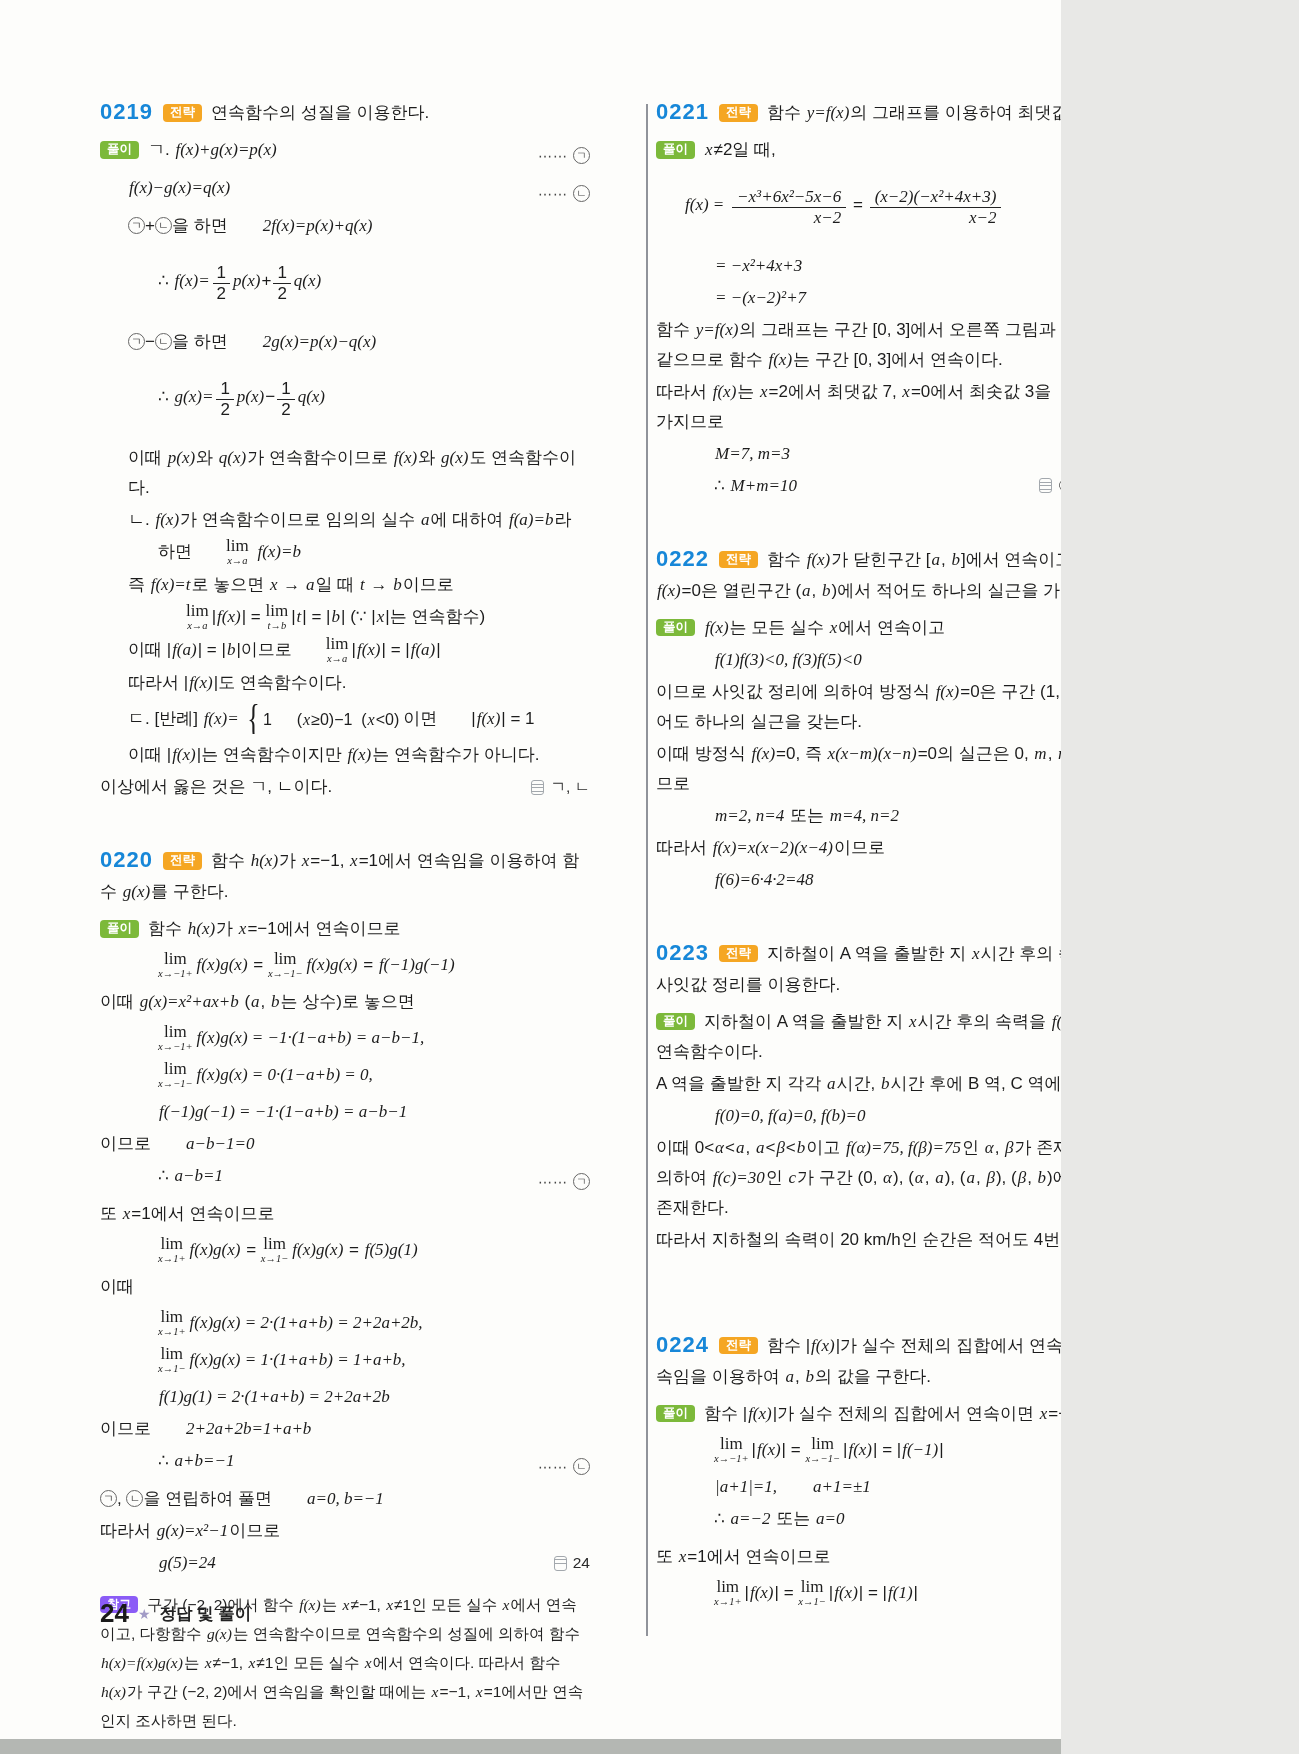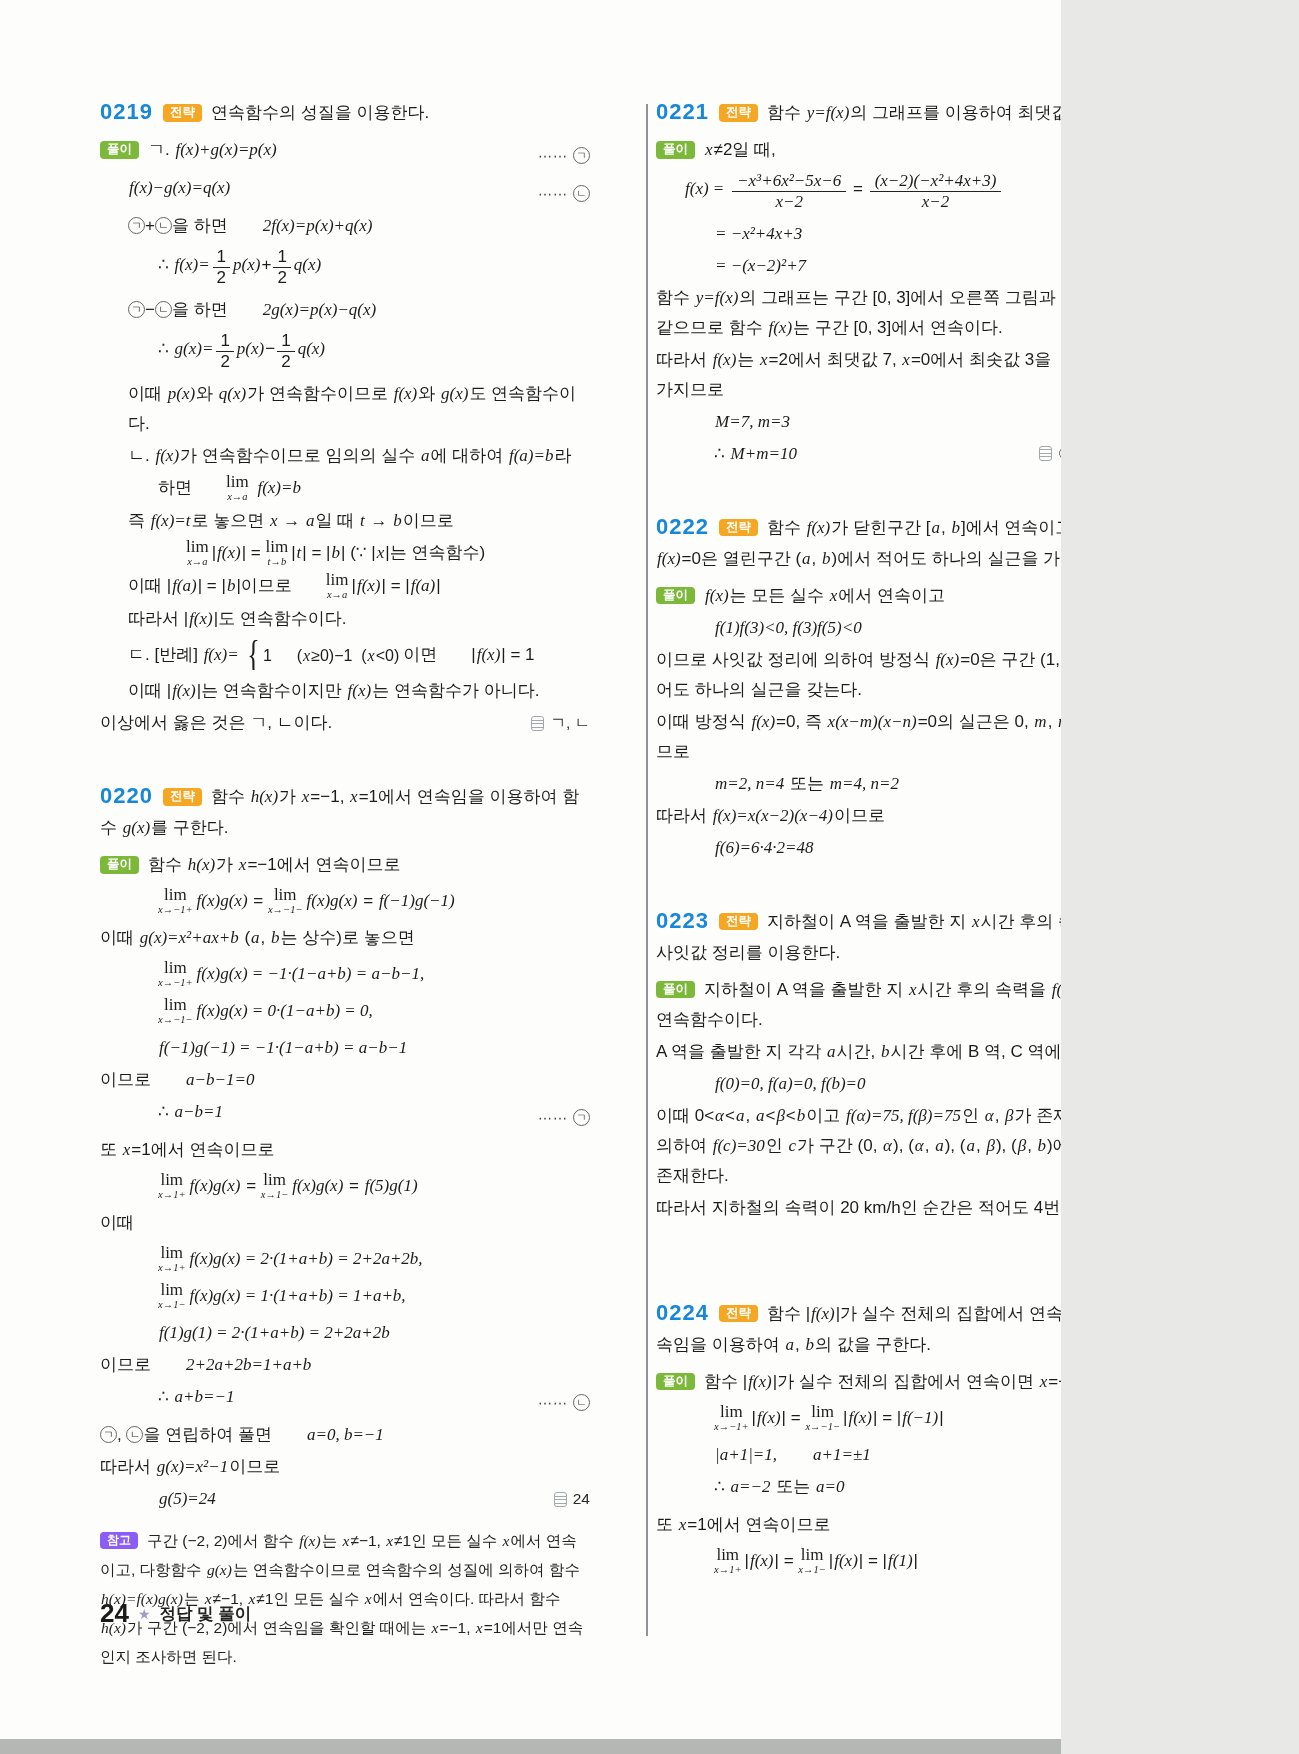--- a/index.html
+++ b/index.html
@@ -21,21 +21,21 @@
   .bdg-note{background:#8b5cf6;}
   .stxt{font-size:17px;}
   .ln{line-height:30px;margin:2px 0;font-size:17px;overflow:hidden;}
   .ln.dsp{margin:6px 0;}
   .i0{padding-left:0;}.i1{padding-left:28px;}.i2{padding-left:58px;}.i3{padding-left:86px;}
   .ln.hasb{padding-left:0;}
   w{font-family:"Liberation Serif",serif;font-style:italic;padding:0 1px;}
   .lm{display:inline-block;text-align:center;vertical-align:-7px;line-height:15px;
       font-family:"Liberation Serif",serif;margin:0 3px 0 0;white-space:nowrap;}
   .lm .lb{display:block;font-size:10.5px;font-weight:normal;font-style:italic;}
-  .fr{display:inline-block;text-align:center;vertical-align:-13px;line-height:1.2;margin:0 2px;}
+  .fr{display:inline-block;text-align:right;vertical-align:-13px;line-height:1.2;margin:16px 2px;}
   .fr b{font-weight:normal;}
   .fr .nu{display:block;border-bottom:1.3px solid #222;padding:0 4px;}
   .fr .de{display:block;padding:0 4px;}
   .cs{display:inline-flex;align-items:center;vertical-align:middle;margin:0 4px;}
   .cs .cbr{font-family:"Liberation Serif",serif;font-weight:normal;font-size:40px;
            transform:scaleX(.65);margin-right:0;}
   .cs .crw{display:inline-flex;flex-direction:row;line-height:21px;font-size:16px;}
   .cs .crw b{font-weight:normal;}
   .cj{display:inline-block;width:15px;height:15px;border:1px solid #666;border-radius:50%;
       font-size:10.5px;line-height:14px;text-align:center;vertical-align:2px;letter-spacing:0;}

